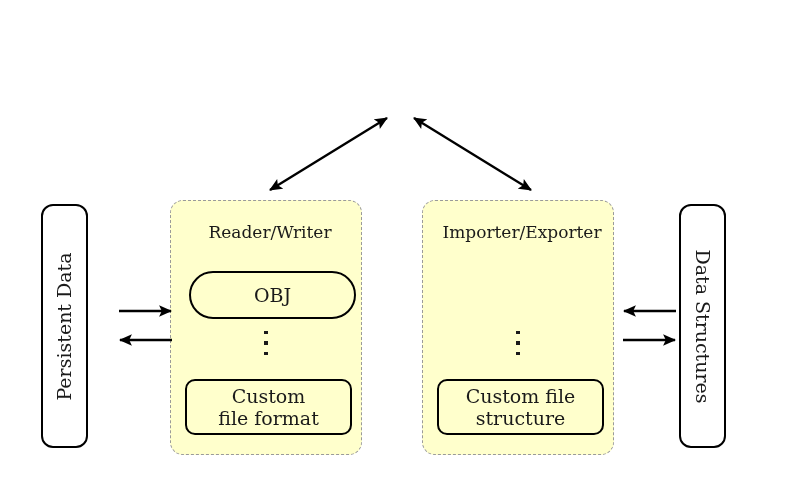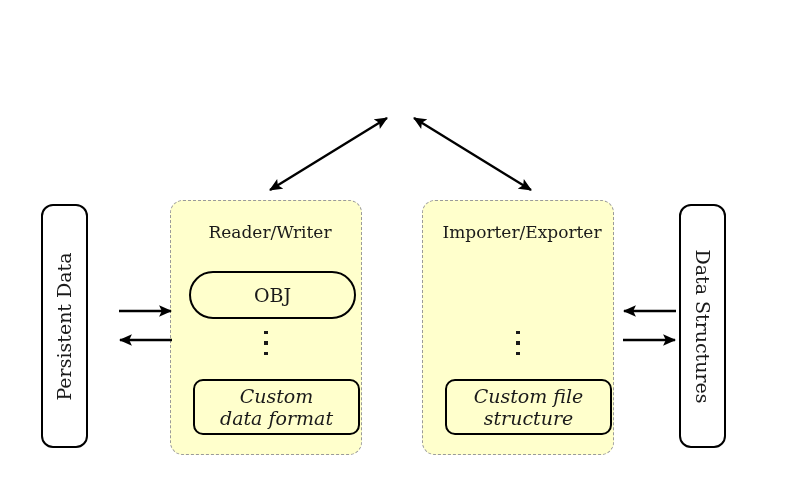--- a/index.html
+++ b/index.html
@@ -105,21 +105,21 @@
     background: #ffffcc;
     display: flex;
     align-items: center;
     justify-content: center;
     text-align: center;
     font-size: 19px;
     line-height: 1.18;
     color: #1a1a1a;
   }
   .inner.one-line { left: 18px; width: 167px; height: 48px; top: 70px; border-radius: 24px; }
-  .inner.two-line { left: 22px; width: 167px; height: 56px; top: 178px; font-style: italic; }
+  .inner.two-line { left: 14px; width: 167px; height: 56px; top: 178px; }
 
   
   .vdots {
     position: absolute;
     left: 0; right: 0;
     top: 130px;
     display: flex;
     flex-direction: column;
     align-items: center;
     gap: 7px;
@@ -164,21 +164,21 @@
 
     <div class="vdots">
       <span></span>
       <span></span>
       <span></span>
     </div>
 
     <div class="inner two-line">
       <span>
         <span>Custom</span><br>
-        <span>data format</span>
+        <span>file format</span>
       </span>
     </div>
   </div>
 
   <div class="group" id="group-importer-exporter">
     <div class="group-title">Importer/Exporter</div>
 
 
     <div class="vdots">
       <span></span>

